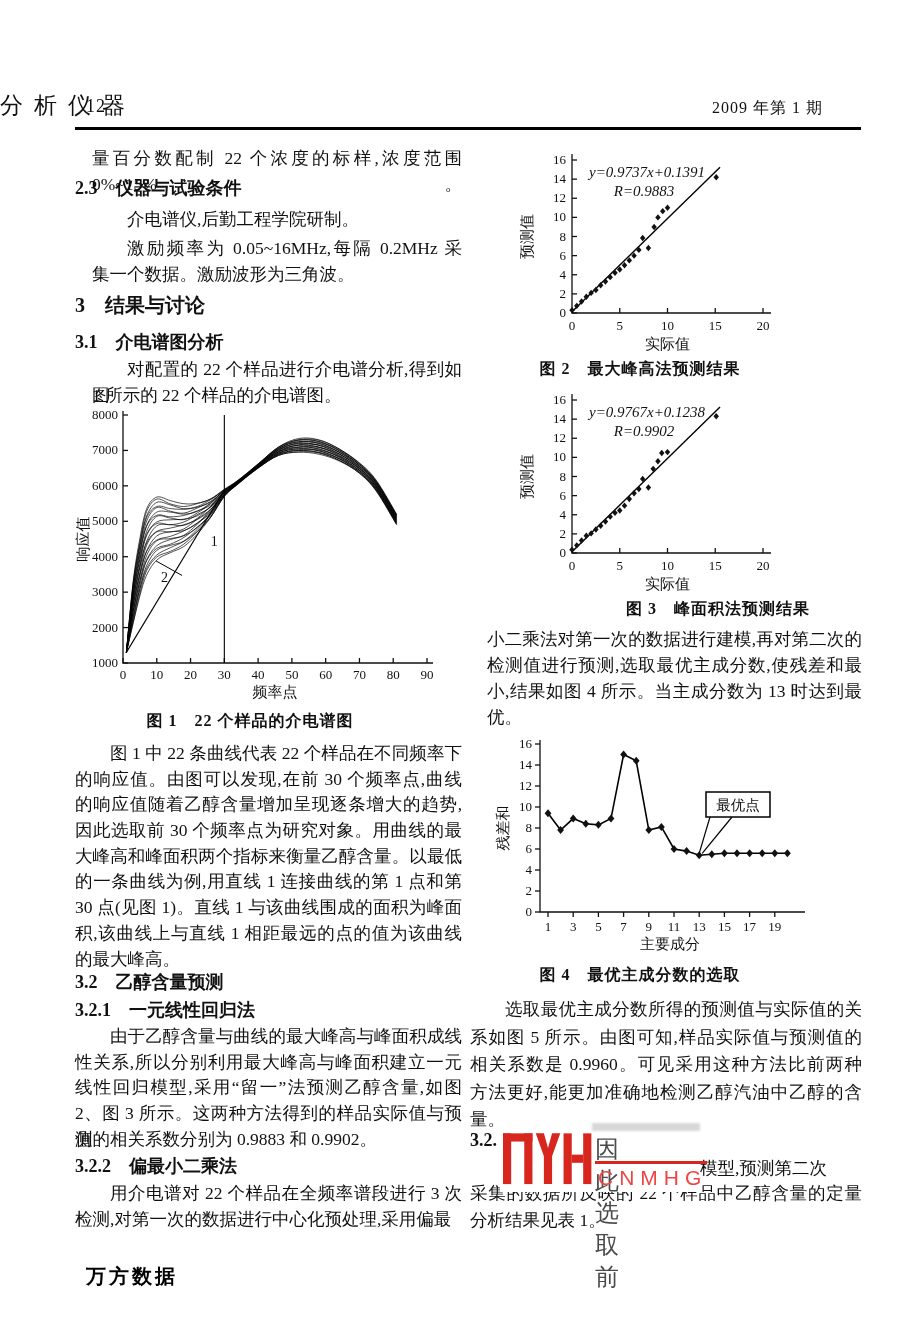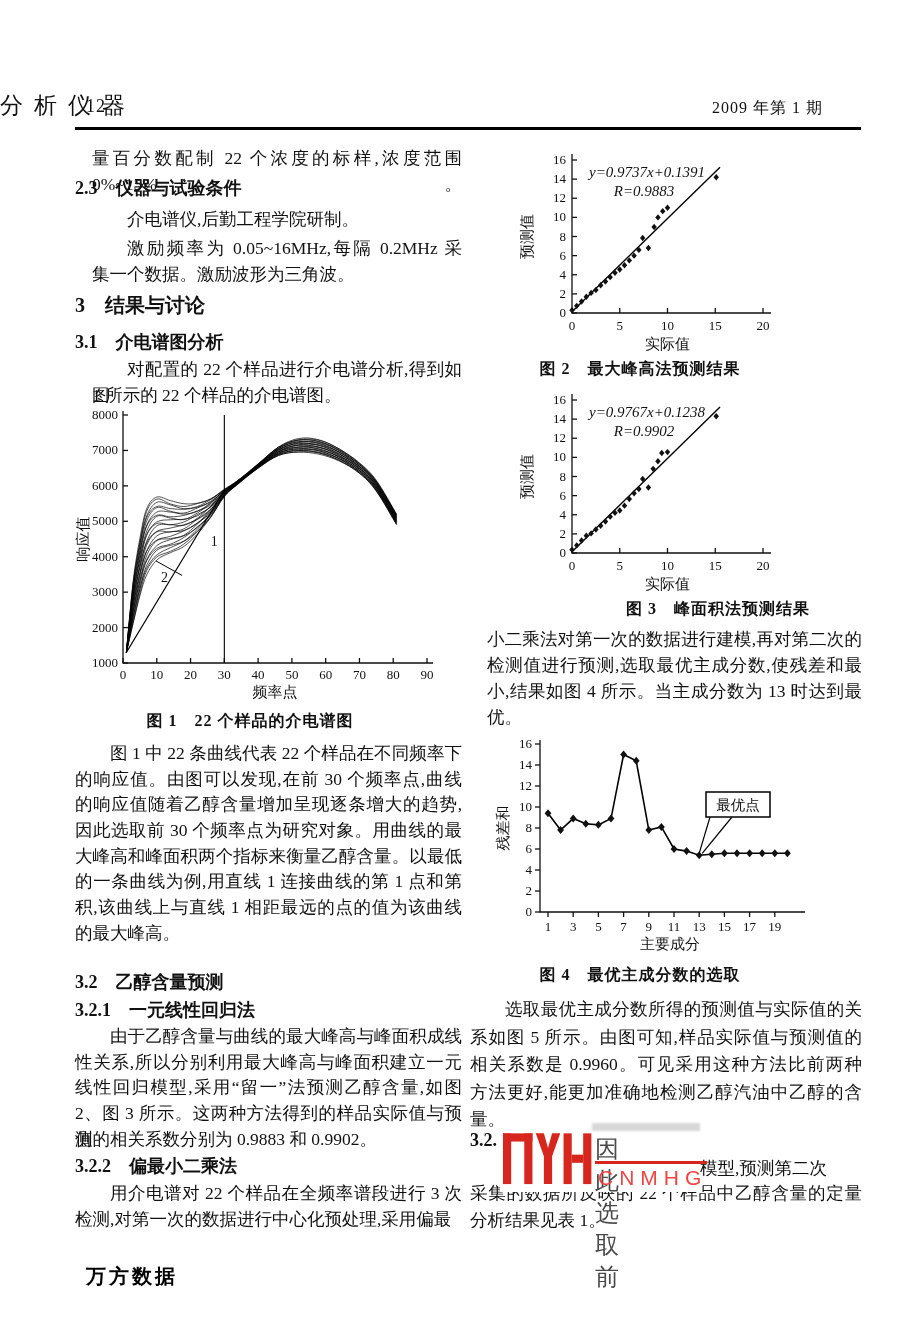--- a/index.html
+++ b/index.html
@@ -137,20 +137,21 @@
       <div class="figcap" style="width:350px;">图 1　22 个样品的介电谱图</div>
     </div>
 
     <div class="abs plines" style="left:0;top:741px;width:387px;">
         <div class="ln just ind">图 1 中 22 条曲线代表 22 个样品在不同频率下</div>
         <div class="ln just">的响应值。由图可以发现,在前 30 个频率点,曲线</div>
         <div class="ln just">的响应值随着乙醇含量增加呈现逐条增大的趋势,</div>
         <div class="ln just">因此选取前 30 个频率点为研究对象。用曲线的最</div>
         <div class="ln just">大峰高和峰面积两个指标来衡量乙醇含量。以最低</div>
         <div class="ln just">的一条曲线为例,用直线 1 连接曲线的第 1 点和第</div>
+        <div class="ln just">30 点(见图 1)。直线 1 与该曲线围成的面积为峰面</div>
         <div class="ln just">积,该曲线上与直线 1 相距最远的点的值为该曲线</div>
         <div class="ln">的最大峰高。</div>
       </div>
     <div class="abs hd" style="left:0;top:970px;">3.2　乙醇含量预测</div>
     <div class="abs hd" style="left:0;top:998px;">3.2.1　一元线性回归法</div>
     <div class="abs plines" style="left:0;top:1024px;width:387px;">
         <div class="ln just ind">由于乙醇含量与曲线的最大峰高与峰面积成线</div>
         <div class="ln just">性关系,所以分别利用最大峰高与峰面积建立一元</div>
         <div class="ln just">线性回归模型,采用“留一”法预测乙醇含量,如图</div>
         <div class="ln just">2、图 3 所示。这两种方法得到的样品实际值与预测</div>

